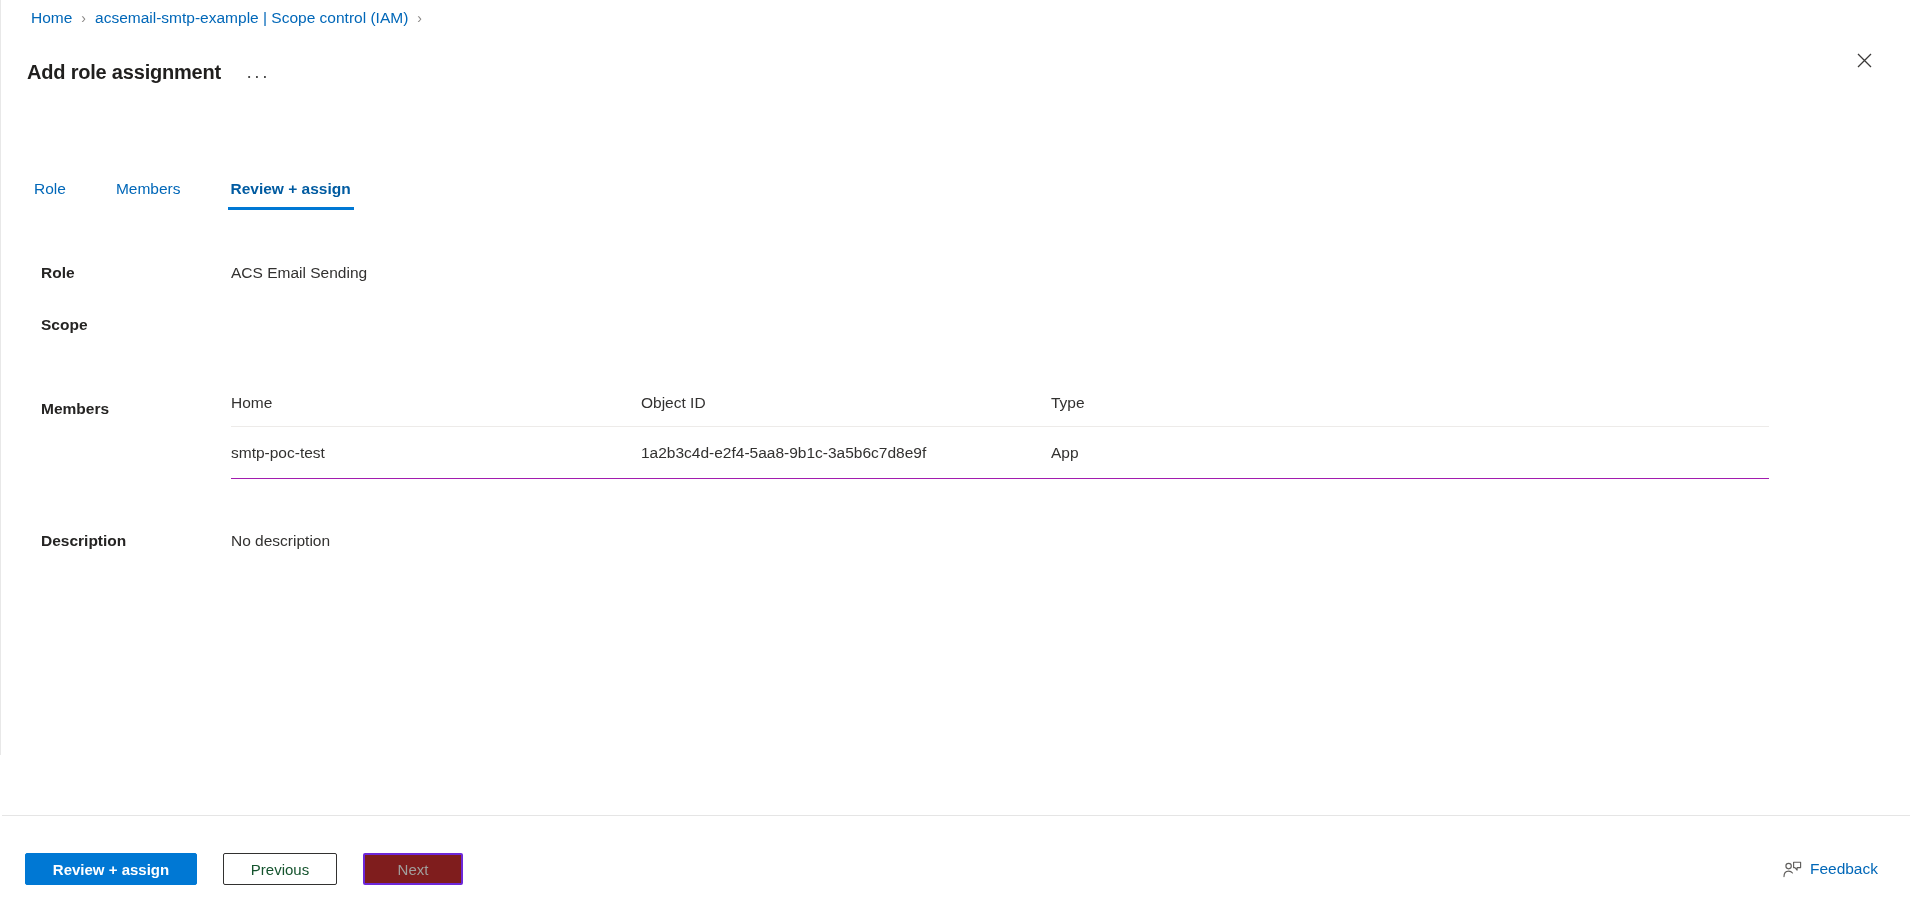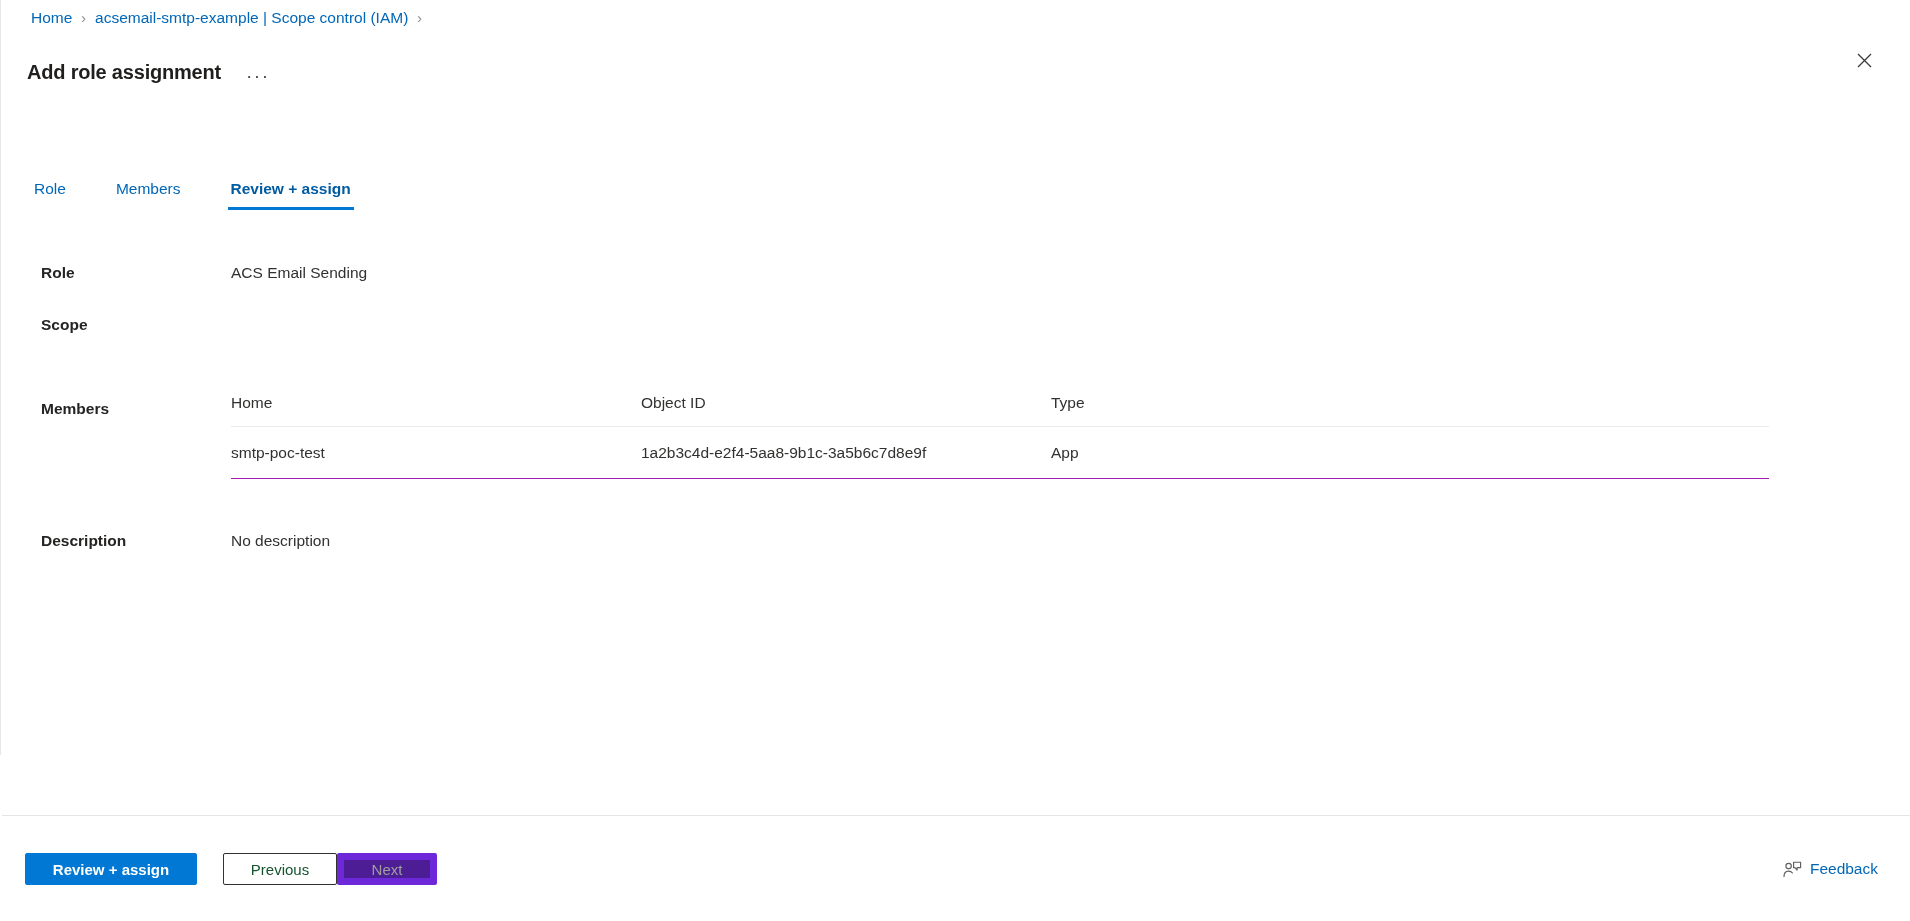--- a/index.html
+++ b/index.html
@@ -215,23 +215,24 @@
     min-width: 172px;
   }
   .btn-secondary {
     background: #ffffff;
     border: 1px solid #323130;
     color: #14532d;
     margin-left: 26px;
     min-width: 114px;
   }
   .btn-disabled {
-    background: #4c1d95;
-    border: 7px solid #6d28d9;
+    background: #7f1d1d;
+    border: 2px solid #6d28d9;
     color: #a19f9d;
+    margin-left: 26px;
     min-width: 100px;
     cursor: default;
   }
 
   .feedback {
     position: absolute;
     right: 32px; top: 43px;
     display: flex;
     align-items: center;
     cursor: pointer;

